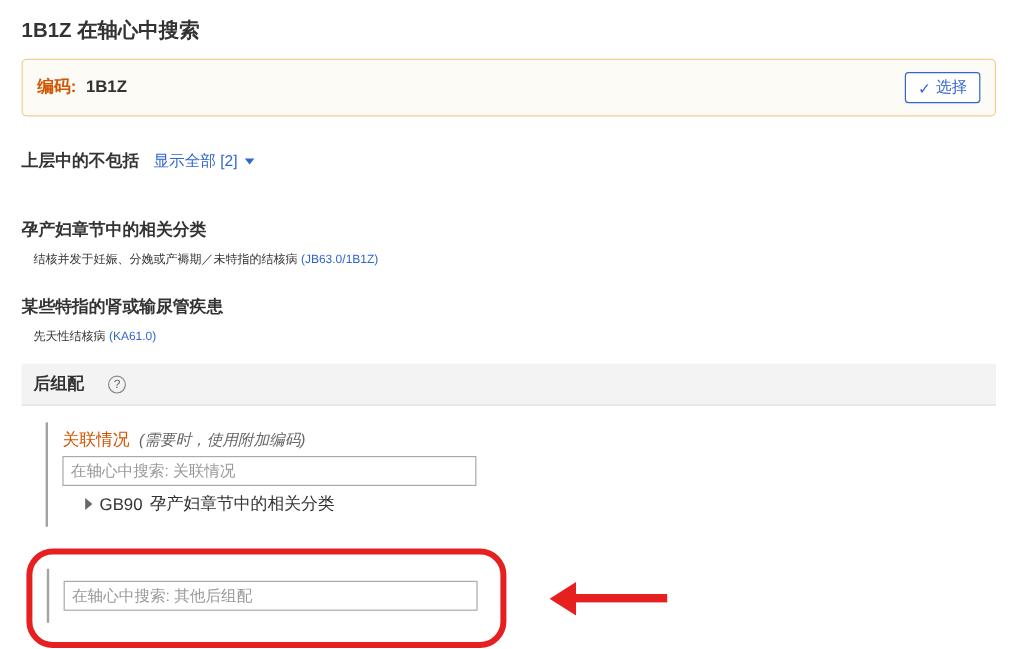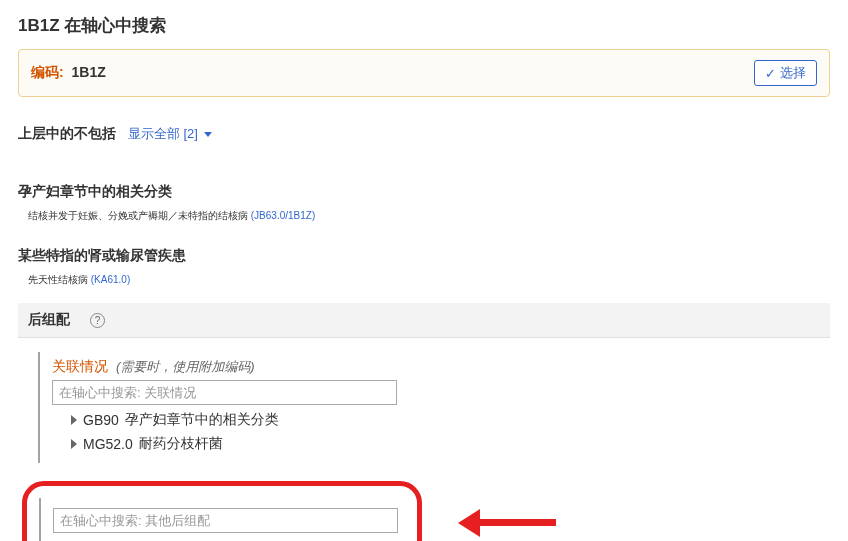--- a/index.html
+++ b/index.html
@@ -204,25 +204,20 @@
     <div>
       <span class="axis-label">关联情况</span>
       <span class="axis-note">(需要时，使用附加编码)</span>
     </div>
     <input class="axis-input" type="text" placeholder="在轴心中搜索: 关联情况" style="">
     <div class="tree-item">
       <span class="tri"></span>
       <span>GB90</span>
       <span>孕产妇章节中的相关分类</span>
     </div>
-    <div class="tree-item">
-      <span class="tri"></span>
-      <span>MG52.0</span>
-      <span>耐药分枝杆菌</span>
-    </div>
   </div>
 
   <div style="position:relative;">
     <div class="highlight-wrap">
       <div class="axis-block">
         <input class="axis-input" type="text" placeholder="在轴心中搜索: 其他后组配" style="">
       </div>
     </div>
     <div class="arrow-container">
       <span class="arrow-head"></span>

